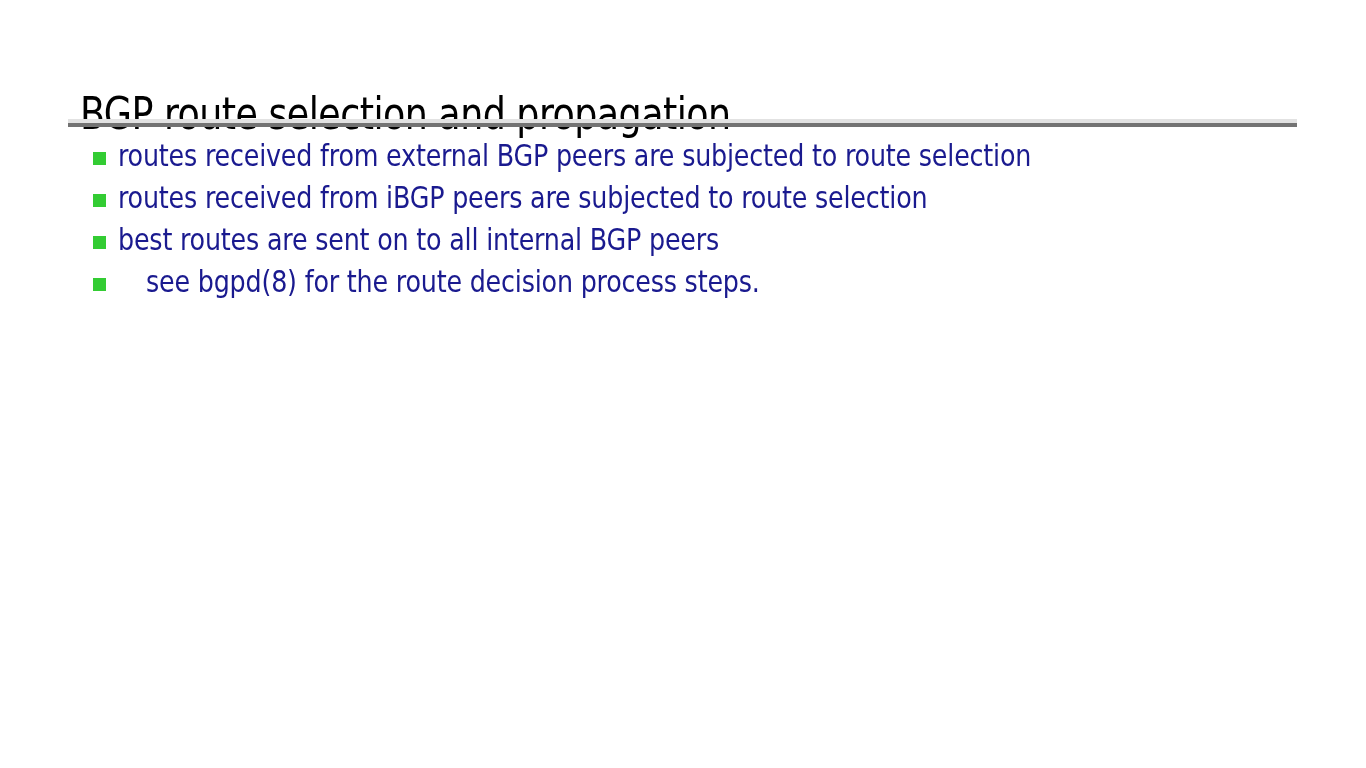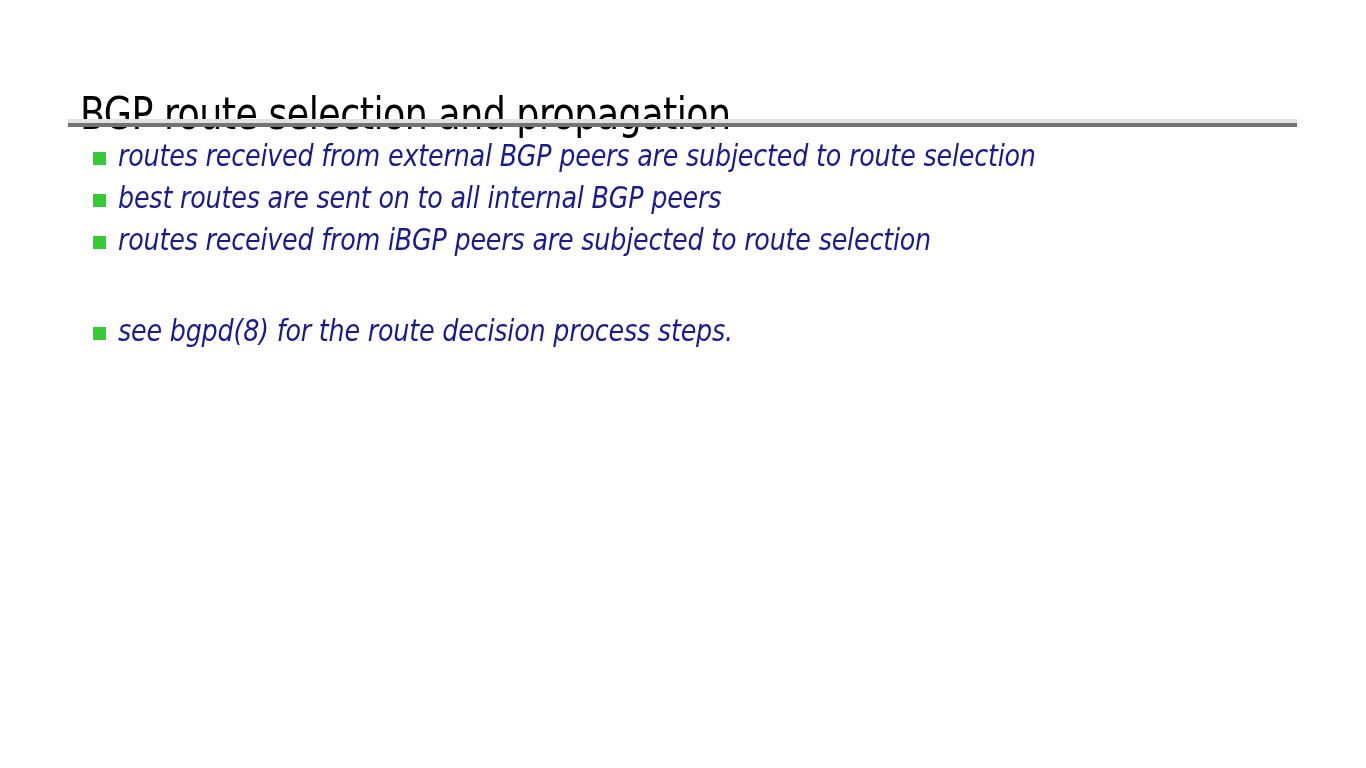--- a/index.html
+++ b/index.html
@@ -64,32 +64,31 @@
     height: 4px;
     background: #737373;
   }
 
   
   .bullet-list {
     position: absolute;
     left: 93px;
     top: 136px;
     width: 1240px;
-    font-style: italic;
   }
 
   .bullet-item {
     position: relative;
     display: flex;
     align-items: flex-start;
     height: 42px;
   }
 
   .bullet-item.spacer-before {
-    margin-top: 49px;
+    gap: 28px;
   }
 
   .bullet-marker {
     flex: 0 0 auto;
     width: 13px;
     height: 13px;
     background: #33cc33;
     margin-top: 16px;
     margin-right: 12px;
   }
@@ -122,26 +121,26 @@
 
   <div class="bullet-list">
 
     <div class="bullet-item">
       <span class="bullet-marker"></span>
       <span class="bullet-text">routes received from external BGP peers are subjected to route selection</span>
     </div>
 
     <div class="bullet-item">
       <span class="bullet-marker"></span>
-      <span class="bullet-text">best routes are sent on to all internal BGP peers</span>
+      <span class="bullet-text">routes received from iBGP peers are subjected to route selection</span>
     </div>
 
     <div class="bullet-item">
       <span class="bullet-marker"></span>
-      <span class="bullet-text">routes received from iBGP peers are subjected to route selection</span>
+      <span class="bullet-text">best routes are sent on to all internal BGP peers</span>
     </div>
 
 
     <div class="bullet-item spacer-before">
       <span class="bullet-marker"></span>
       <span class="bullet-text">see bgpd(8) for the route decision process steps.</span>
     </div>
 
   </div>
 

